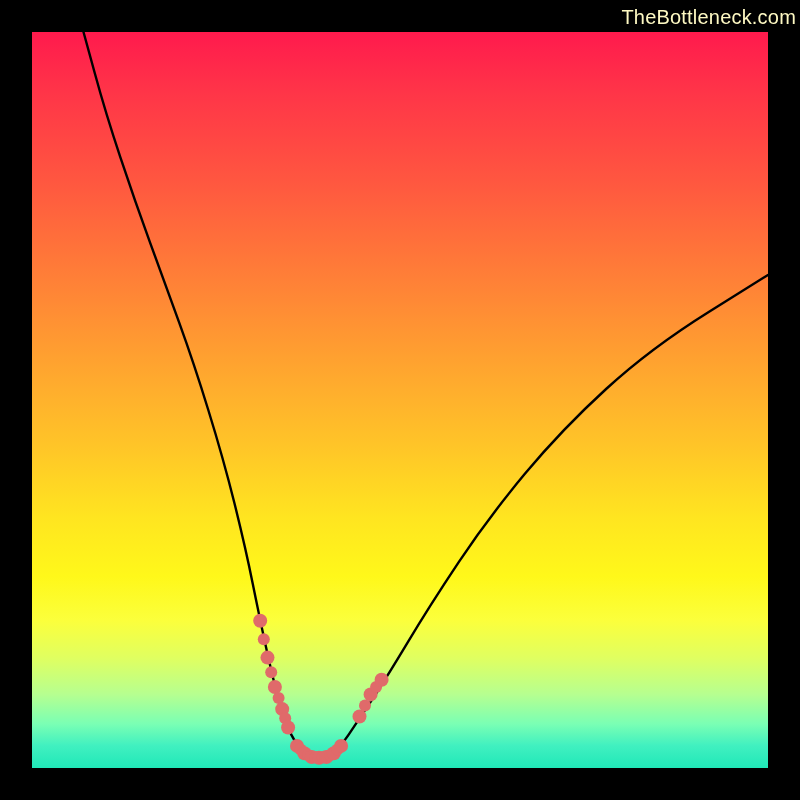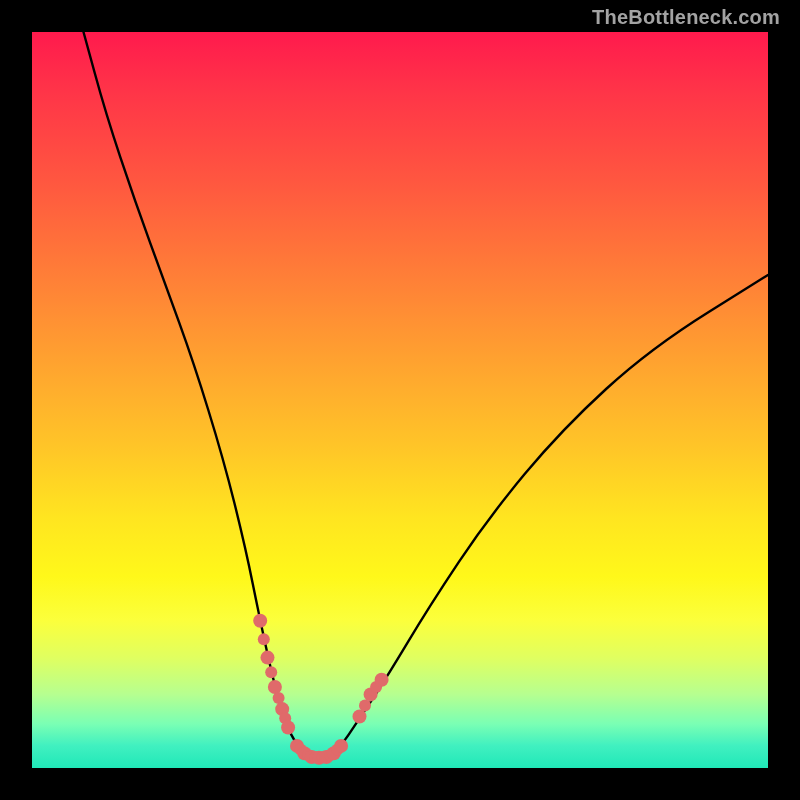--- a/index.html
+++ b/index.html
@@ -39,24 +39,24 @@
       #e0ff60 85%,
       #b6ff90 90%,
       #7affb4 94%,
       #40f0c0 97%,
       #20e8b8 100%
     );
   }
   .watermark {
     position: absolute;
     top: 6px;
-    right: 20px;
-    color: #a3a3a3;
+    right: 4px;
+    color: #fef9c3;
     font-size: 20px;
-    font-weight: 700;
+    font-weight: 400;
     letter-spacing: 0.2px;
     user-select: none;
   }
   svg.curve {
     position: absolute;
     top: 0;
     left: 0;
     width: 736px;
     height: 736px;
     overflow: visible;

